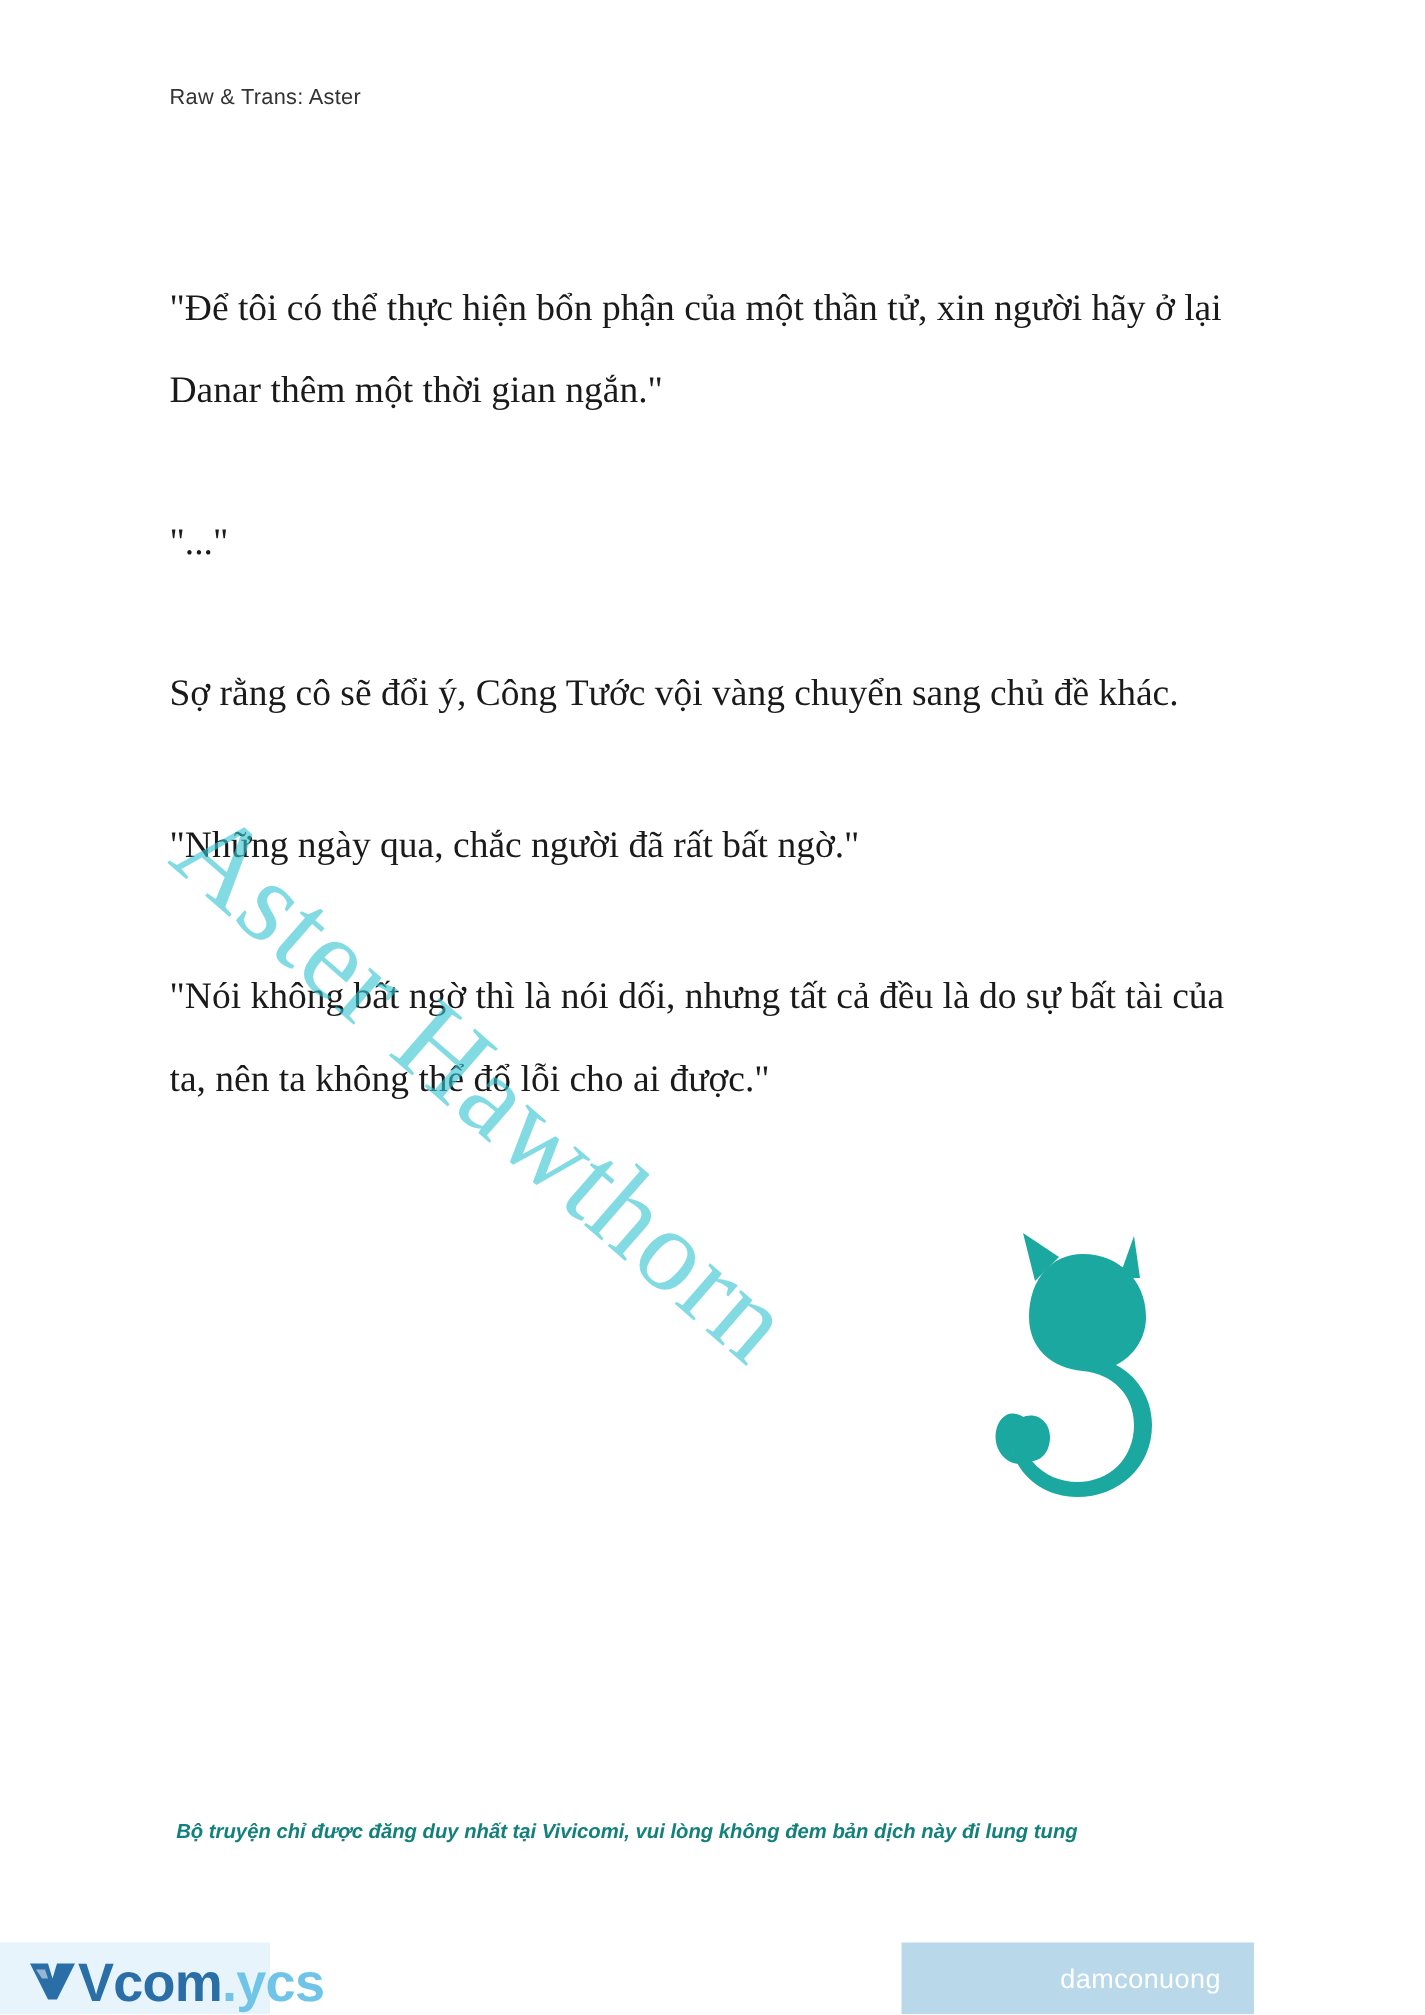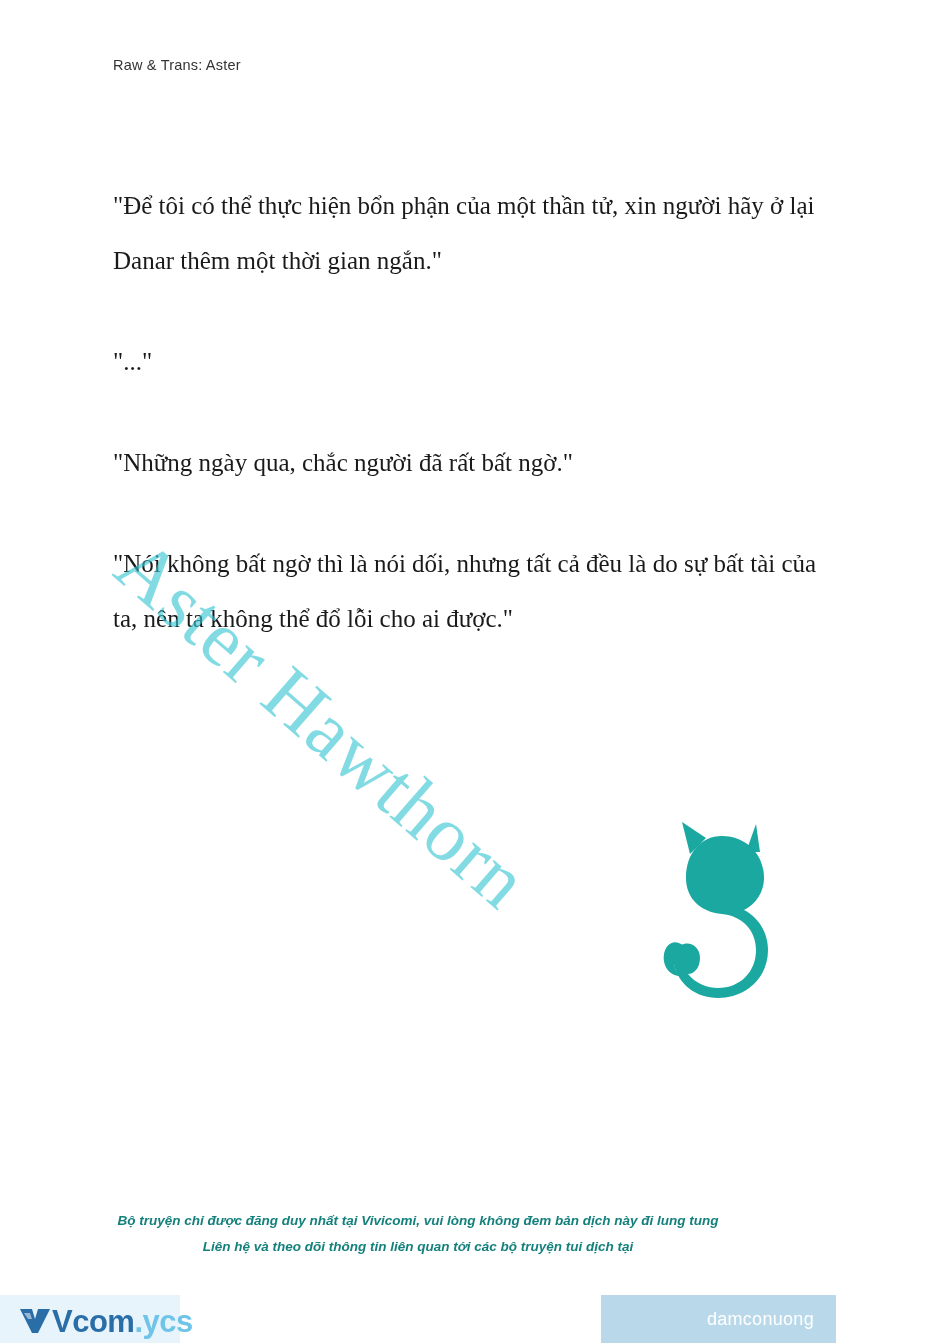--- a/index.html
+++ b/index.html
@@ -113,21 +113,21 @@
     position: absolute;
     left: 18px;
     bottom: 6px;
     display: flex;
     align-items: flex-end;
     height: 38px;
   }
   .logo-text {
     font-family: "Liberation Sans", sans-serif;
     font-weight: bold;
-    font-size: 31px;
+    font-size: 36px;
     color: #2a6ea8;
     letter-spacing: -0.5px;
     line-height: 30px;
   }
   .logo-text .dot {
     color: #6fc4e8;
   }
   .brand-right {
     position: absolute;
     right: 22px;
@@ -141,20 +141,21 @@
 </head>
 <body>
 
 <div class="page">
 
   <div class="credit">Raw &amp; Trans: Aster</div>
 
   <div class="body-text">
     <p class="para">"Để tôi có thể thực hiện bổn phận của một thần tử, xin người hãy ở lại Danar thêm một thời gian ngắn."</p>
     <p class="para">"..."</p>
+    <p class="para">Sợ rằng cô sẽ đổi ý, Công Tước vội vàng chuyển sang chủ đề khác.</p>
     <p class="para">"Những ngày qua, chắc người đã rất bất ngờ."</p>
     <p class="para">"Nói không bất ngờ thì là nói dối, nhưng tất cả đều là do sự bất tài của ta, nên ta không thể đổ lỗi cho ai được."</p>
   </div>
 
   <div class="watermark">
     <div class="watermark-text">Aster Hawthorn</div>
   </div>
 
   <div class="cat-mark">
     <svg width="130" height="200" viewBox="0 0 130 200" xmlns="http://www.w3.org/2000/svg">
@@ -162,21 +163,20 @@
         <path d="M30 36 L22 4 L46 20 Z"></path>
         <path d="M86 34 L96 6 L100 34 Z"></path>
         <path d="M62 18 C86 18 104 36 104 60 C104 74 96 86 84 92 C96 98 108 112 108 132 C108 160 86 180 58 180 C36 180 18 166 14 146 C12 136 16 128 24 126 C32 124 40 130 40 140 C40 150 34 156 28 156 C36 166 48 170 58 170 C80 170 96 154 96 132 C96 112 82 98 62 96 C40 94 26 80 26 60 C26 36 40 18 62 18 Z"></path>
         <path d="M24 128 C14 120 6 126 4 136 C2 148 10 158 20 158 C12 150 12 136 24 128 Z"></path>
       </g>
     </svg>
   </div>
 
   <div class="footer-note">
     <div>Bộ truyện chỉ được đăng duy nhất tại Vivicomi, vui lòng không đem bản dịch này đi lung tung</div>
-    <div>Liên hệ và theo dõi thông tin liên quan tới các bộ truyện tui dịch tại</div>
   </div>
 
   <div class="bottom-bar">
     <div class="bar-left"></div>
     <div class="bar-right"></div>
     <div class="logo-wrap">
       <svg width="34" height="32" viewBox="0 0 34 32" xmlns="http://www.w3.org/2000/svg">
         <path d="M2 4 L14 4 L17 14 L20 4 L32 4 L20 28 L14 28 Z" fill="#2a6ea8"></path>
         <path d="M6 8 L12 8 L14 14 L10 14 Z" fill="#ffffff" opacity="0.5"></path>
       </svg>

